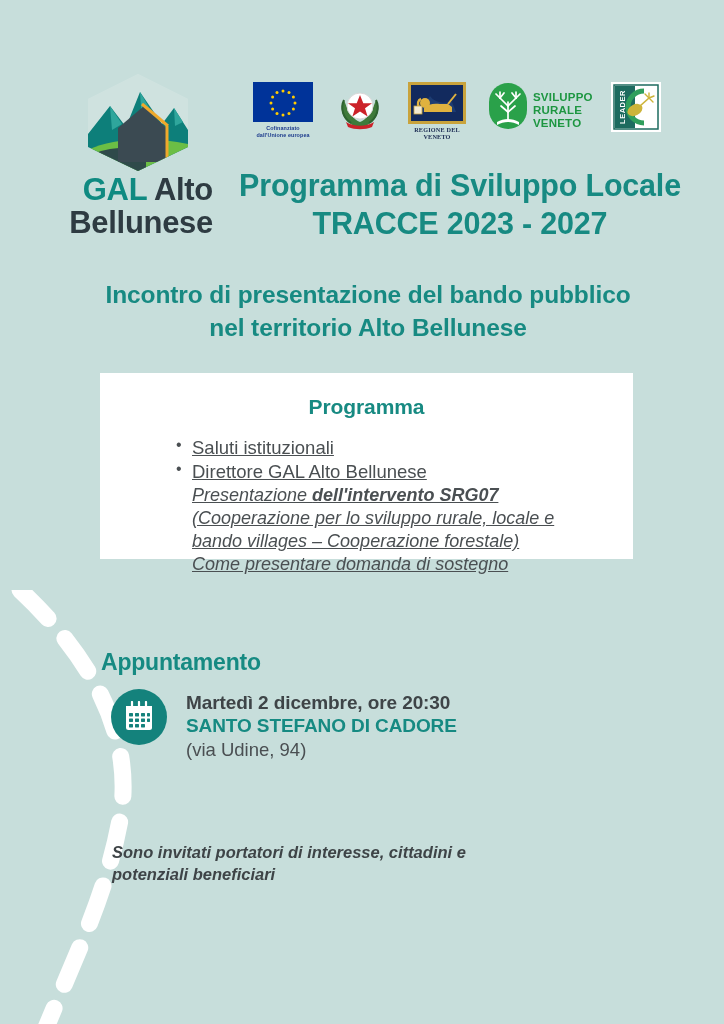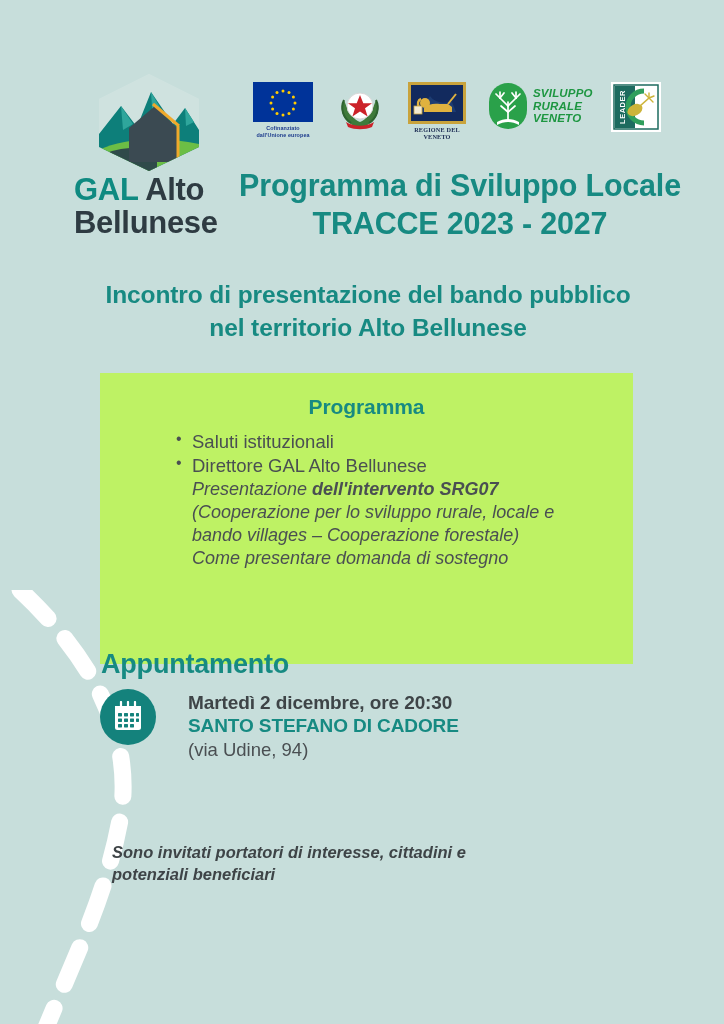--- a/index.html
+++ b/index.html
@@ -30,24 +30,24 @@
   .header {
     position: absolute;
     left: 0; top: 0;
     width: 724px;
     height: 260px;
     z-index: 2;
   }
 
   .gal-logo {
     position: absolute;
-    left: 74px;
+    left: 63px;
     top: 72px;
     width: 150px;
-    text-align: left;
+    text-align: right;
   }
   .gal-mark {
     width: 112px;
     height: 100px;
     margin: 0 auto;
     display: block;
   }
   .gal-wordmark {
     margin-top: 2px;
     font-size: 31px;
@@ -90,21 +90,21 @@
   .veneto-crest { width: 58px; height: 42px; display: block; margin: 0 auto; }
   .veneto-caption {
     margin-top: 2px;
     font-size: 6.2px;
     font-weight: bold;
     color: #1a2a52;
     font-family: "Liberation Serif", serif;
     letter-spacing: 0.2px;
   }
 
-  .svr-block { display: flex; align-items: center; gap: 5px; font-style: italic; }
+  .svr-block { display: flex; align-items: flex-end; gap: 5px; }
   .svr-mark { width: 40px; height: 48px; display: block; }
   .svr-text {
     font-size: 11.5px;
     font-weight: bold;
     line-height: 1.12;
     color: #1d9641;
     letter-spacing: 0.2px;
   }
 
   .leader-mark { width: 50px; height: 50px; display: block; }
@@ -137,37 +137,38 @@
     letter-spacing: -0.1px;
     z-index: 2;
   }
 
   
   .programma-box {
     position: absolute;
     left: 100px;
     top: 373px;
     width: 533px;
-    height: 291px;
-    background: #bef264;
+    height: 186px;
+    background: #ffffff;
     z-index: 2;
   }
   .programma-heading {
     text-align: center;
     color: #178a82;
     font-size: 21px;
     font-weight: bold;
     margin-top: 22px;
     letter-spacing: -0.1px;
   }
   .programma-list {
-    margin: 11px 0 0 0;
+    margin: 17px 0 0 0;
     padding: 0 0 0 76px;
     list-style: none;
     color: #4a4f52;
+    text-decoration: underline;
   }
   .programma-list li {
     position: relative;
     font-size: 18.5px;
     line-height: 1.28;
     padding-left: 16px;
     color: #4a4f52;
   }
   .programma-list li::before {
     content: "\2022";
@@ -185,33 +186,33 @@
     margin-top: 1px;
   }
   .sub-italic .strong { font-weight: bold; }
 
   
   .appuntamento-heading {
     position: absolute;
     left: 101px;
     top: 649px;
     color: #168a82;
-    font-size: 27px;
+    font-size: 23px;
     font-weight: bold;
     z-index: 2;
     letter-spacing: -0.2px;
   }
 
   .event-row {
     position: absolute;
-    left: 100px;
+    left: 111px;
     top: 689px;
     display: flex;
     align-items: flex-start;
-    gap: 32px;
+    gap: 19px;
     z-index: 2;
   }
   .event-icon {
     width: 56px;
     height: 56px;
     border-radius: 50%;
     background: #14827c;
     flex: 0 0 56px;
     position: relative;
   }

